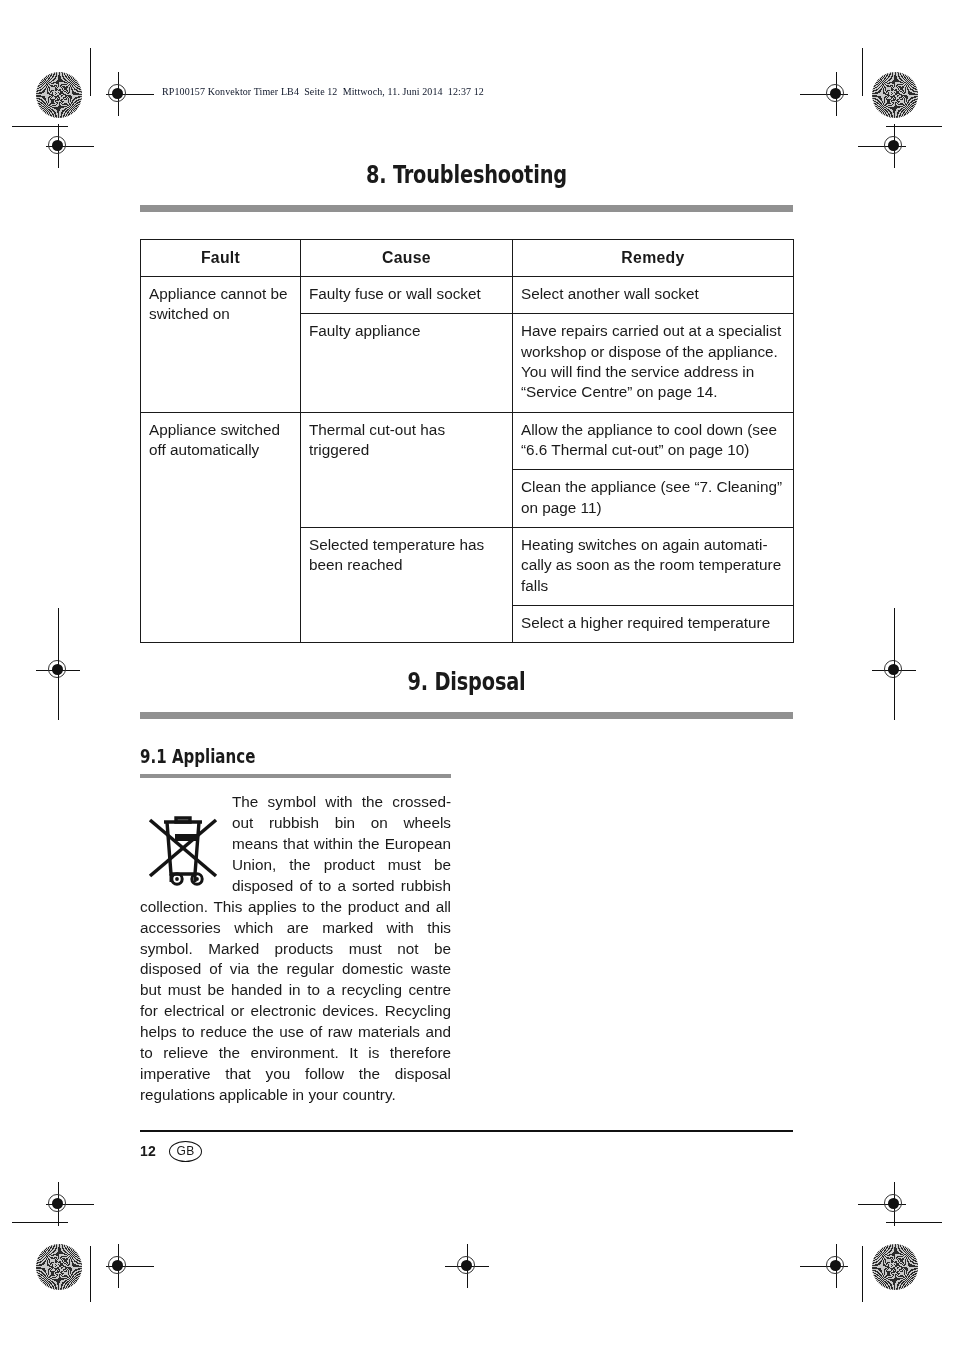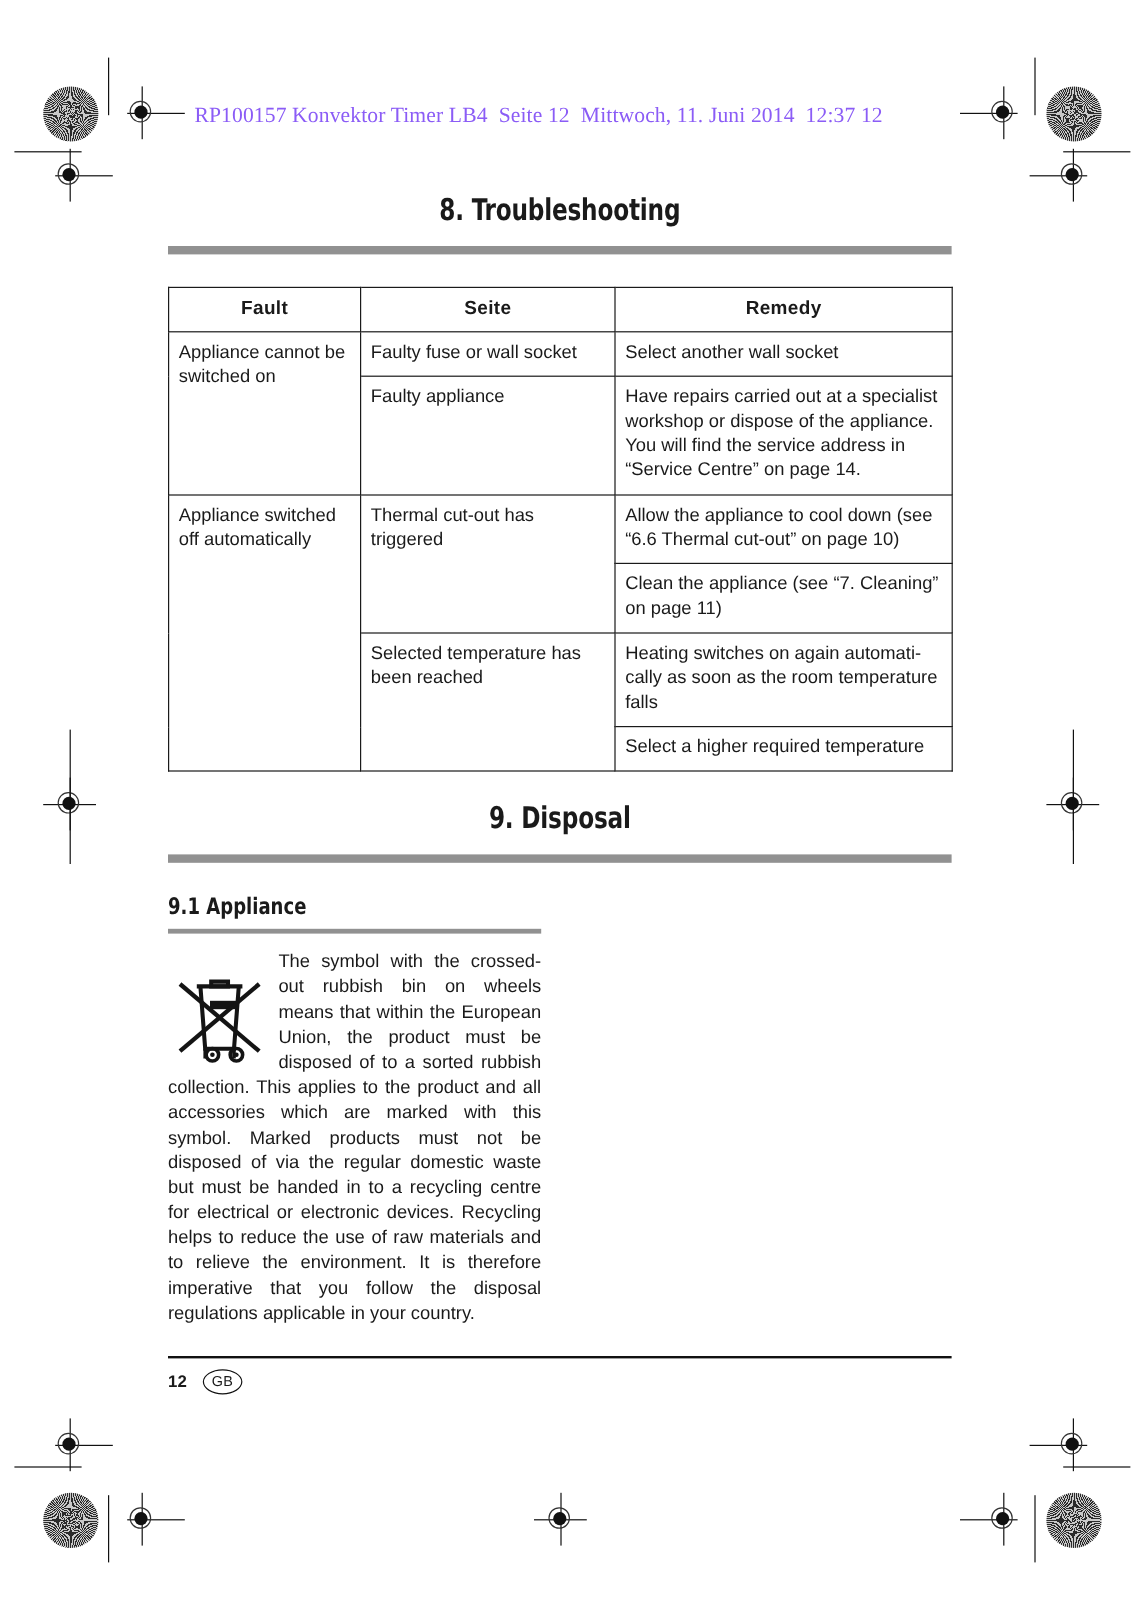--- a/index.html
+++ b/index.html
@@ -67,23 +67,23 @@
     background: #111;
     pointer-events: none;
   }
 
   
   .page-header {
     position: absolute;
     left: 122px;
     top: 86px;
     font-family: "Liberation Serif", serif;
-    font-size: 18px;
+    font-size: 10px;
     letter-spacing: 0.1px;
-    color: #8b5cf6;
+    color: #0f172a;
     white-space: pre;
     padding-left: 40px;
   }
 
   
   .content {
     position: absolute;
     left: 140px;
     top: 160px;
     width: 653px;
@@ -312,21 +312,21 @@
 
   <table class="trouble">
     <colgroup>
       <col class="col-fault">
         <col class="col-cause">
         <col class="col-remedy">
     </colgroup>
     <thead>
       <tr>
         <th>Fault</th>
-        <th>Seite</th>
+        <th>Cause</th>
         <th>Remedy</th>
       </tr>
     </thead>
     <tbody>
       <tr>
         <td rowspan="2">Appliance cannot be switched on</td>
         <td>Faulty fuse or wall socket</td>
         <td>Select another wall socket</td>
       </tr>
       <tr>

